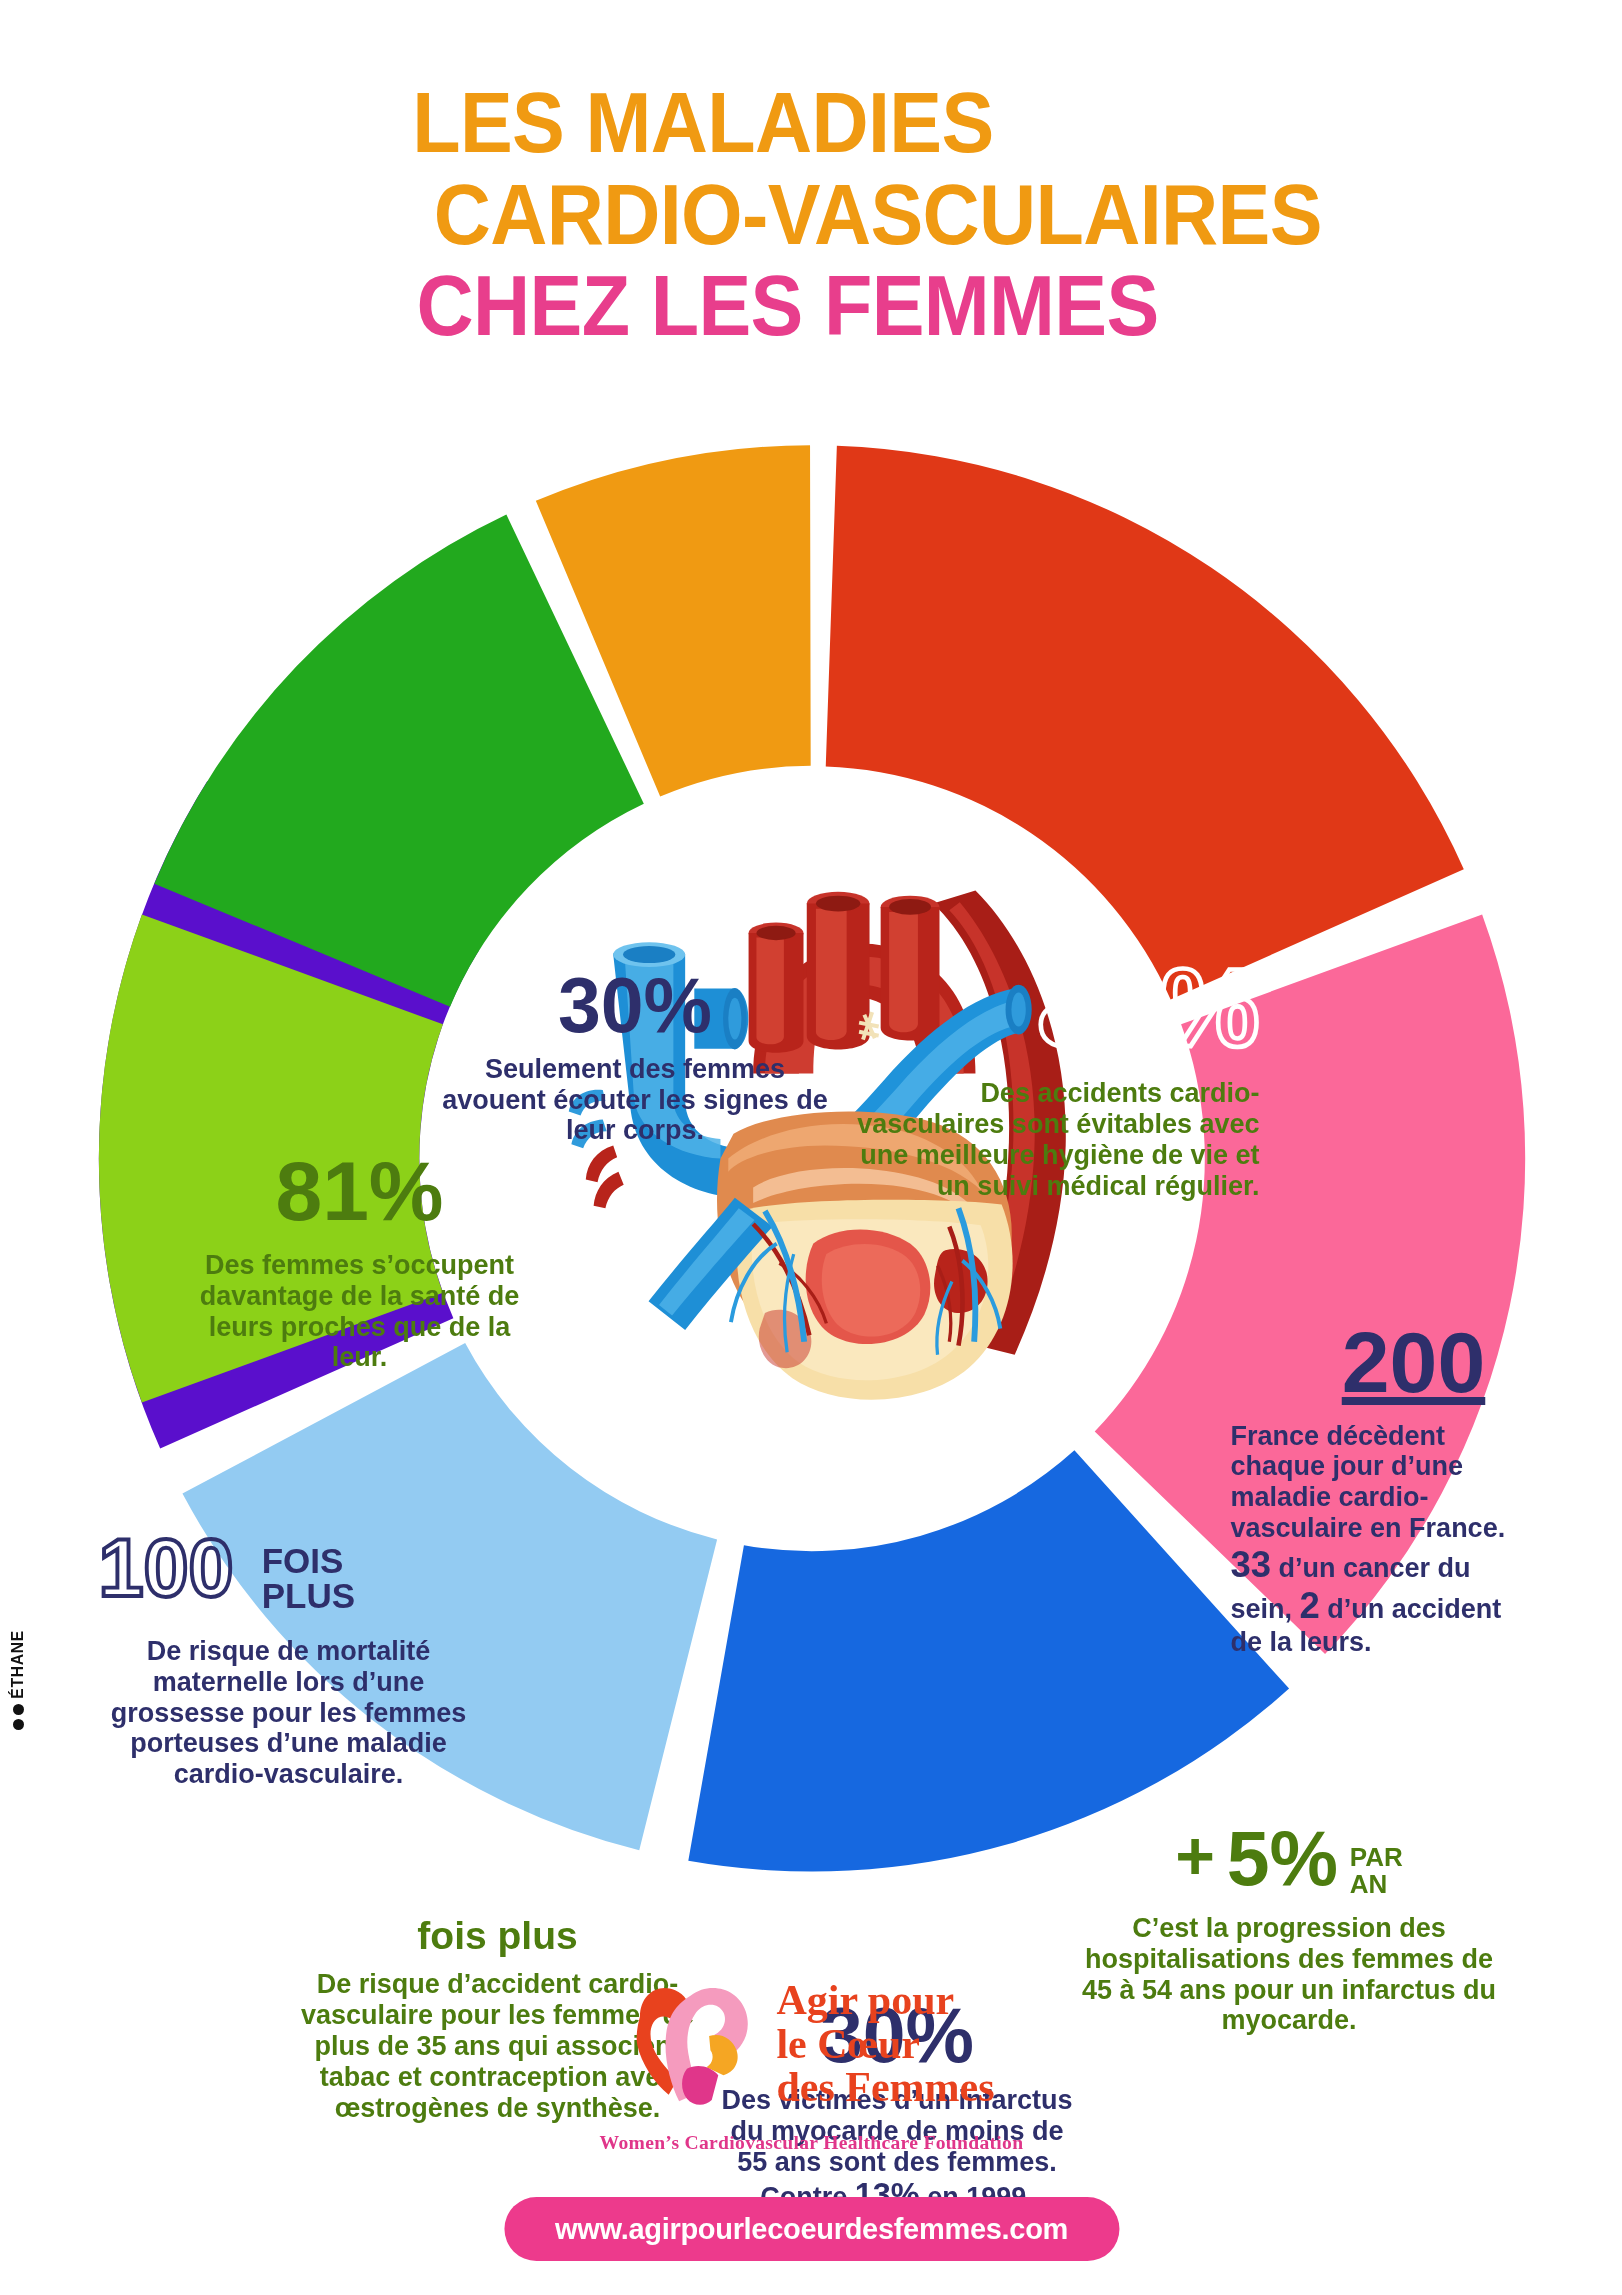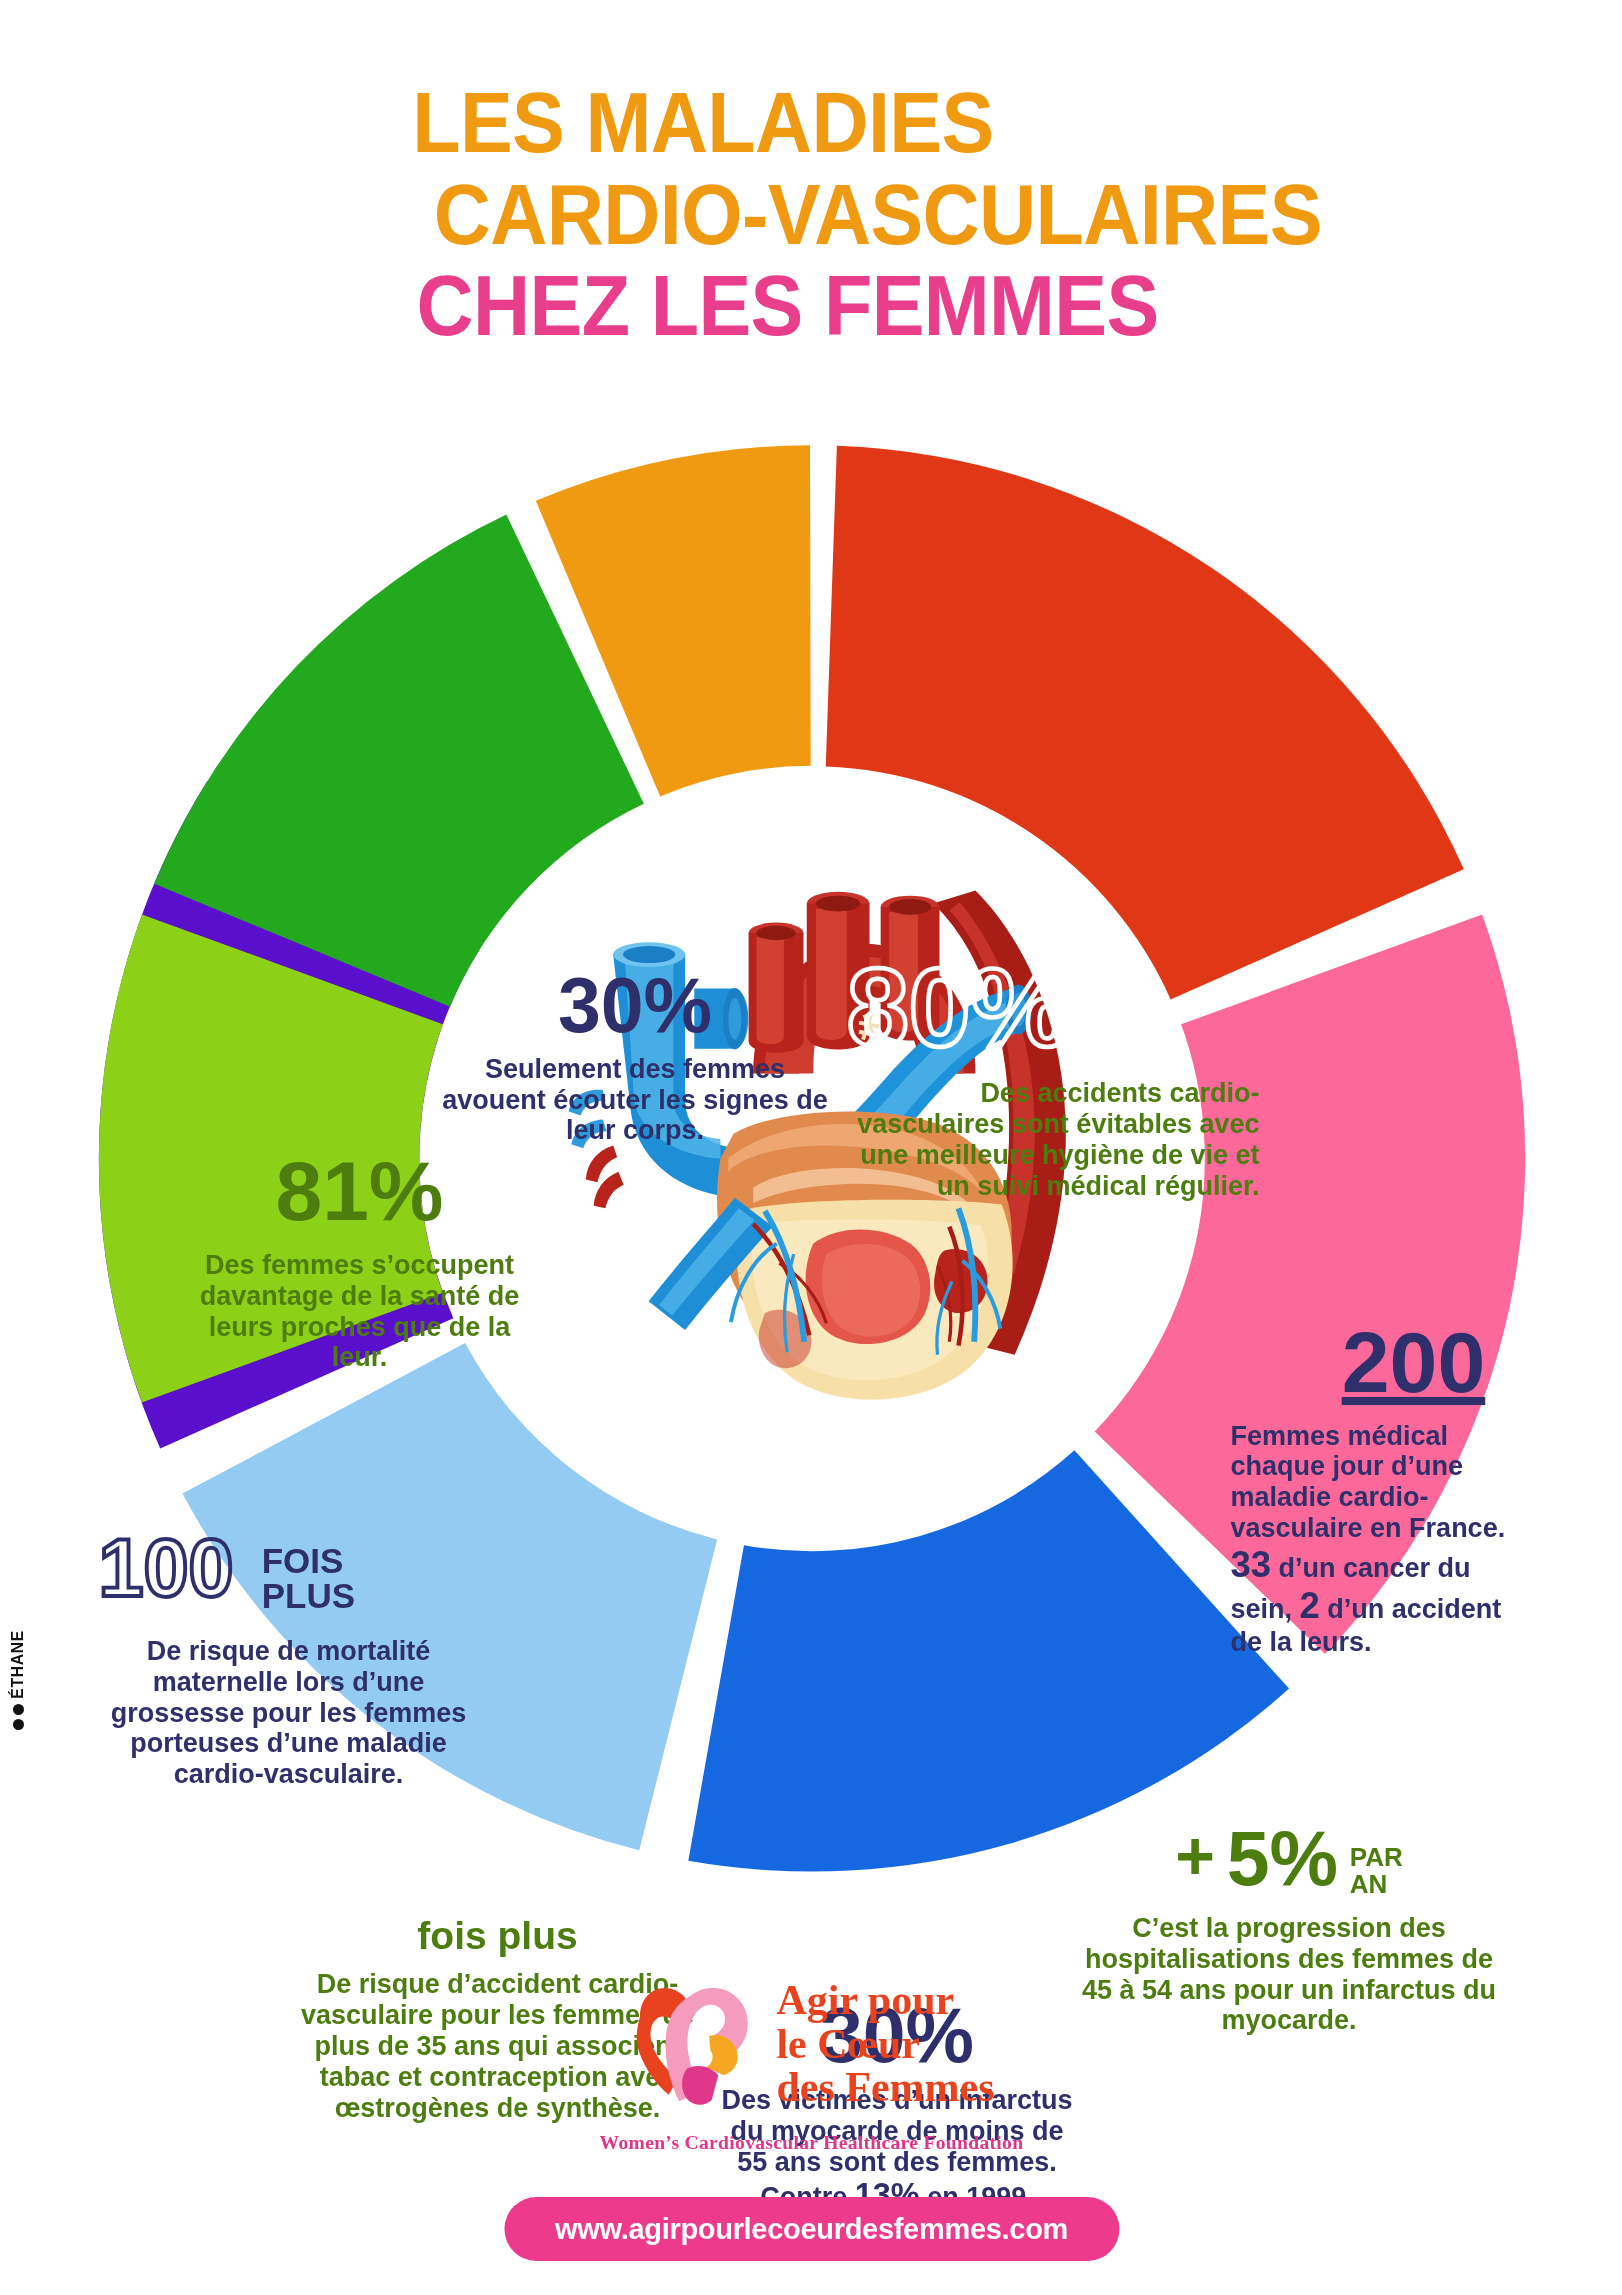--- a/index.html
+++ b/index.html
@@ -81,21 +81,21 @@
     color: transparent;
     -webkit-text-stroke: 4.6px #FFFFFF;
   }
   .outline-navy {
     color: transparent;
     -webkit-text-stroke: 3.9px #2E2F6B;
   }
 
   
   #seg-80 { left: 821px; top: 537px; width: 419px; text-align: right; }
-  #seg-80 .seg-num { font-size: 111px; text-align: left; margin-left: 6.5px; }
+  #seg-80 .seg-num { font-size: 111px; text-align: right; margin-left: 6.5px; }
   #seg-80 .seg-body { font-size: 27px; margin-top: 17px; }
 
   #seg-200 { left: 1211px; top: 903px; width: 366px; text-align: left; }
   #seg-200 .seg-num { font-size: 86px; text-align: center; text-decoration: underline; }
   #seg-200 .seg-body { font-size: 27px; margin-top: 17px; }
 
   #seg-5 { left: 1060px; top: 1404px; width: 419px; text-align: center; }
   #seg-5 .row5 { display: flex; align-items: flex-start; justify-content: center; gap: 11.8px; }
   #seg-5 .plus { font-size: 68px; font-weight: bold; line-height: 0.95; }
   #seg-5 .five { font-size: 77px; font-weight: bold; line-height: 0.92; }
@@ -312,21 +312,21 @@
     </svg>
 
     <div class="seg-text" id="seg-80">
       <div class="seg-num outline-white">80%</div>
       <div class="seg-body white">Des accidents cardio-vasculaires sont évitables avec une meilleure hygiène de vie et un suivi médical régulier.</div>
     </div>
 
     <div class="seg-text" id="seg-200">
       <div class="seg-num navy">200</div>
       <div class="seg-body navy">
-        <div>Femmes médical</div>
+        <div>France décèdent</div>
         <div>chaque jour d’une</div>
         <div>maladie cardio-</div>
         <div>vasculaire en France.</div>
         <div>
           <span style="font-size:1.35em;font-weight:bold;">33</span><span> d’un cancer du</span>
         </div>
         <div>
           <span>sein, </span><span style="font-size:1.35em;font-weight:bold;">2</span><span> d’un accident</span>
         </div>
         <div>de la leurs.</div>

